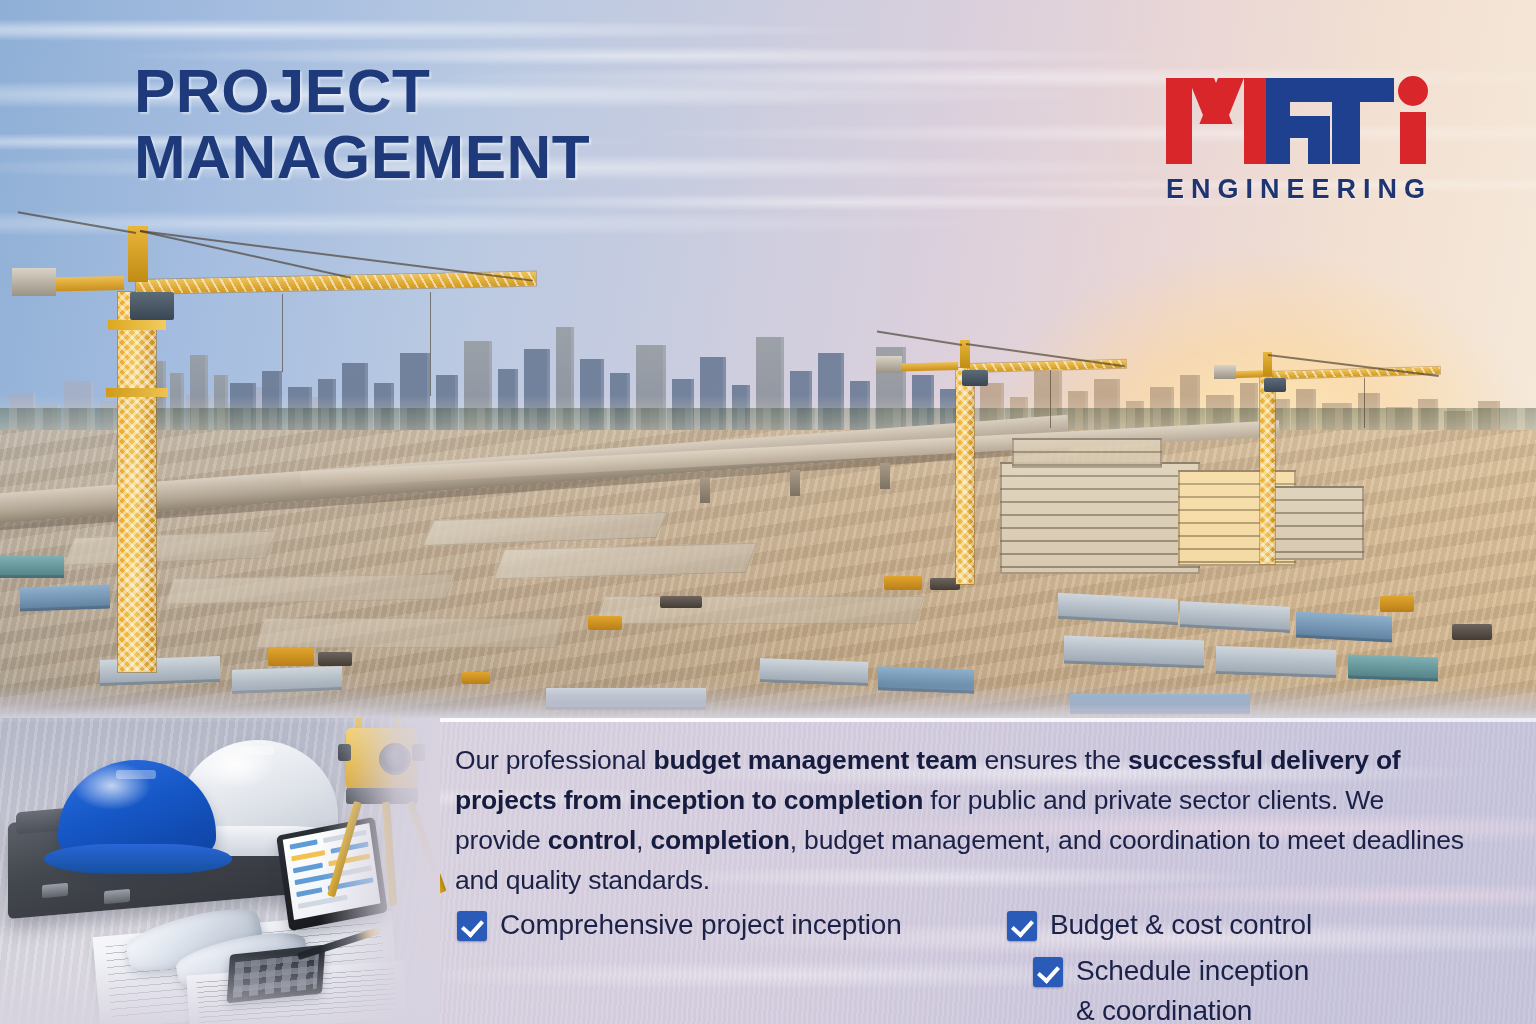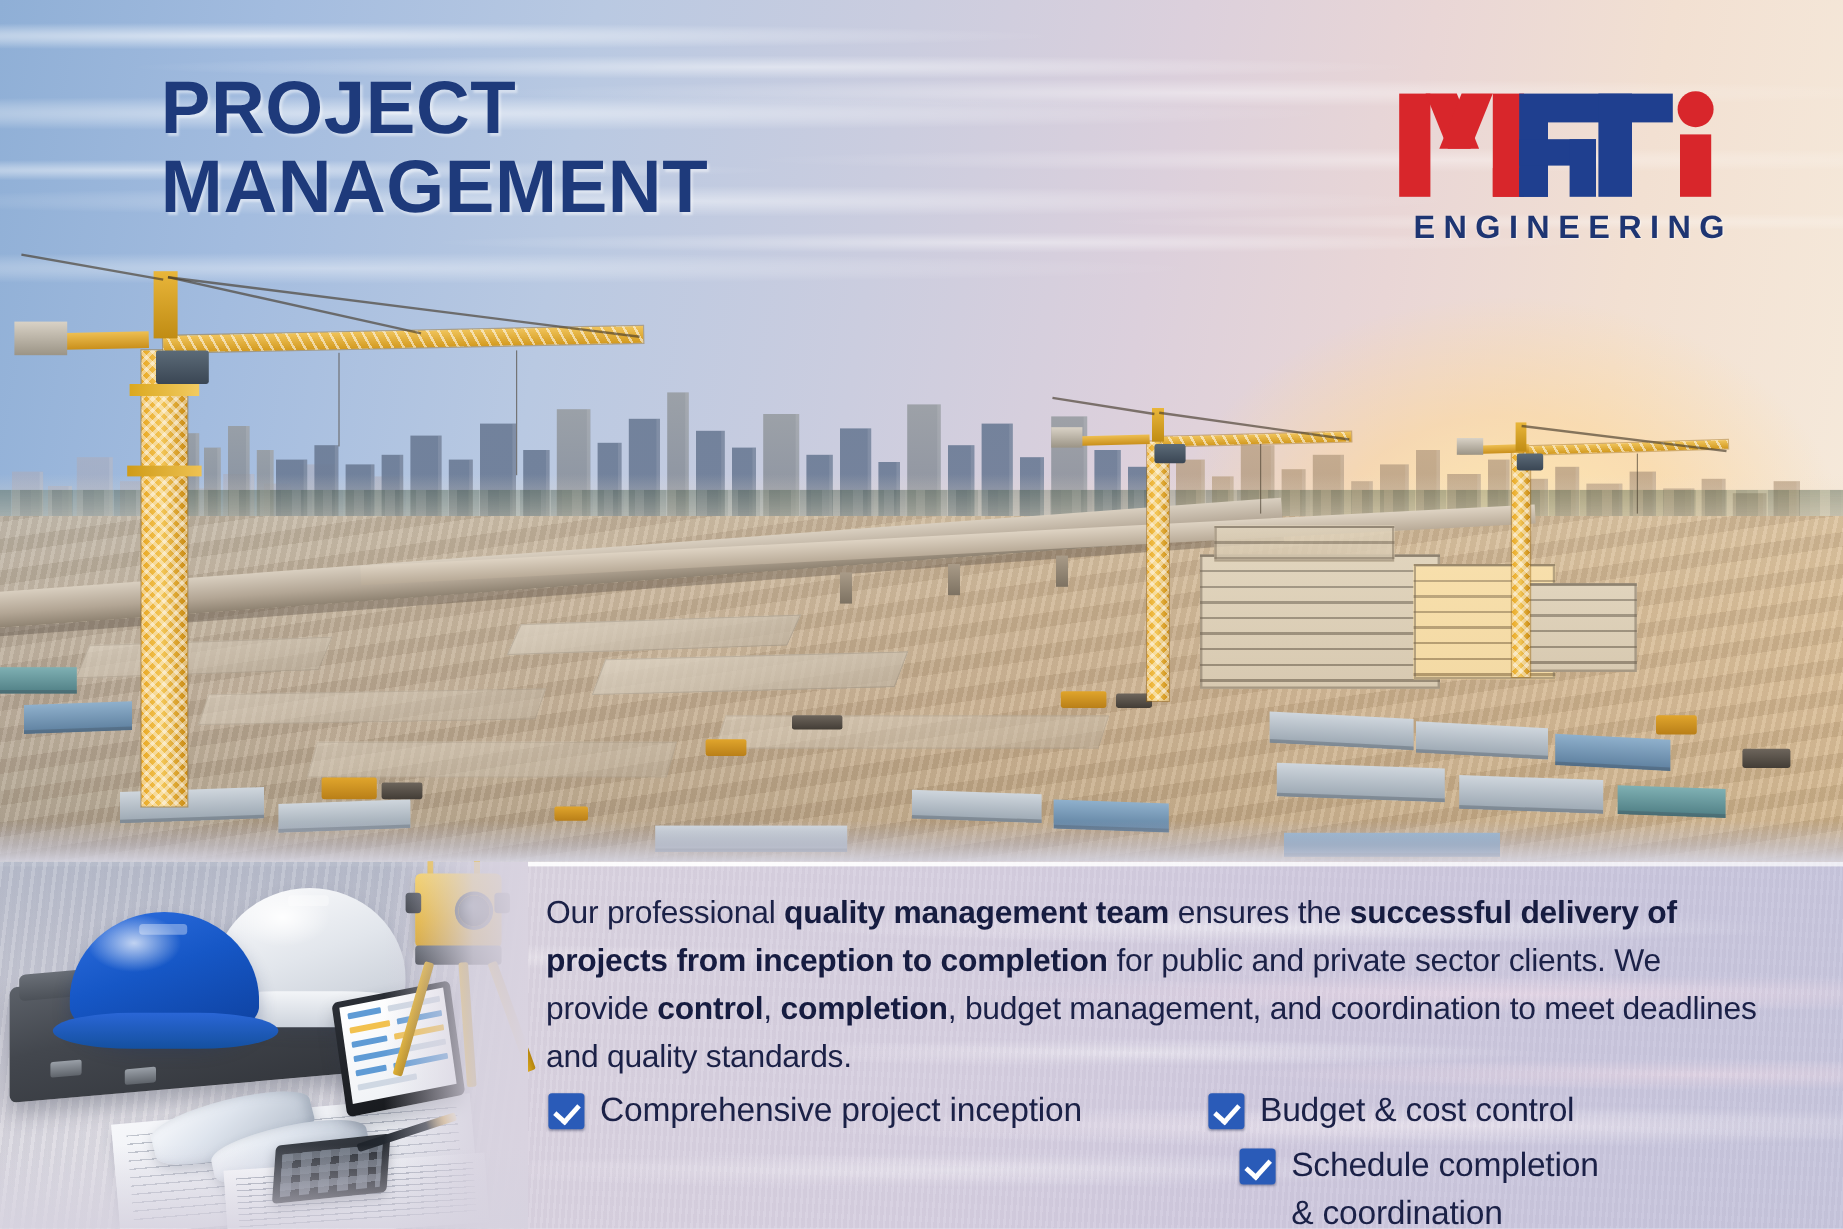--- a/index.html
+++ b/index.html
@@ -218,21 +218,21 @@
     letter-spacing: 0.5px;
     color: #1e3a7b;
     text-shadow: 2px 2px 2px rgba(255,255,255,.45);
     white-space: nowrap;
   }
 
   
   .logo-block {
     position: absolute; right: 92px; top: 68px;
     z-index: 7;
-    text-align: right;
+    text-align: left;
   }
   .logo-mark {
     position: relative;
     width: 278px; height: 96px;
   }
   .lg { position: absolute; }
   .lg.red  { background: #d8262b; }
   .lg.blue { background: #1f3f8f; }
   .logo-word {
     margin-top: 10px;
@@ -758,35 +758,35 @@
       <div class="calculator">
         <div class="calc-keys"></div>
       </div>
       <div class="pencil"></div>
 
       <div class="photo-fade-r"></div>
       <div class="photo-fade-b"></div>
     </div>
 
     <div class="copy" style="position:absolute;left:455px;top:22px;">
-      <p class="para">Our professional <b>quality management team</b> ensures the <b>successful delivery of projects from inception to completion</b> for public and private sector clients. We provide <b>control</b>, <b>completion</b>, budget management, and coordination to meet deadlines and quality standards.</p>
+      <p class="para">Our professional <b>budget management team</b> ensures the <b>successful delivery of projects from inception to completion</b> for public and private sector clients. We provide <b>control</b>, <b>completion</b>, budget management, and coordination to meet deadlines and quality standards.</p>
     </div>
 
     <div class="checks" style="position:absolute;left:455px;top:187px;">
       <div class="check-row c1">
         <span class="cbox"></span>
         <span class="clabel">Comprehensive project inception</span>
       </div>
       <div class="check-row c2">
         <span class="cbox"></span>
         <span class="clabel">Budget &amp; cost control</span>
       </div>
       <div class="check-row c3">
         <span class="cbox"></span>
         <span class="clabel">
-          <span>Schedule completion</span>
+          <span>Schedule inception</span>
           <span class="l2">&amp; coordination</span>
         </span>
       </div>
     </div>
   </div>
 
 </div>
 
 </body></html>

